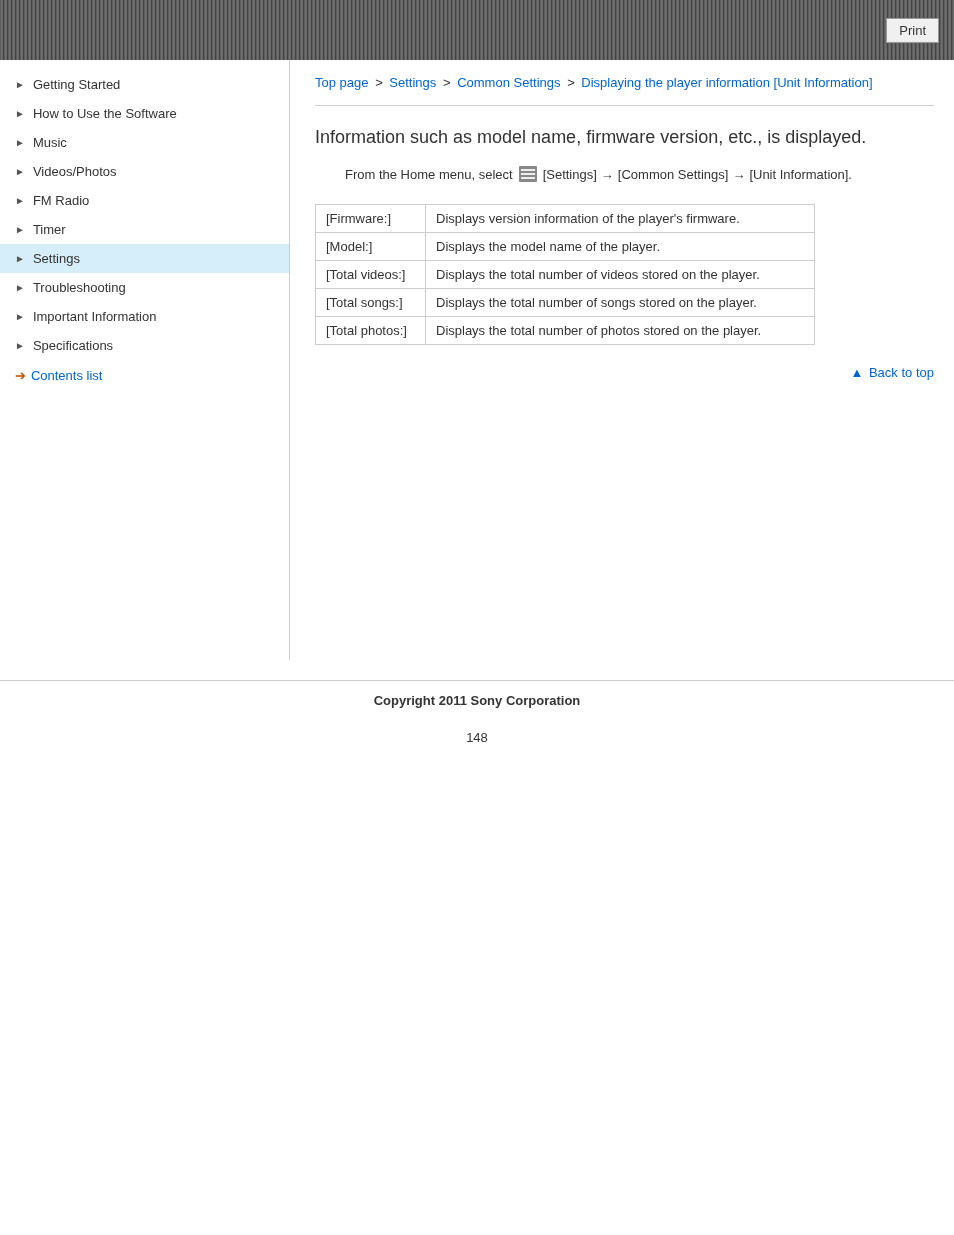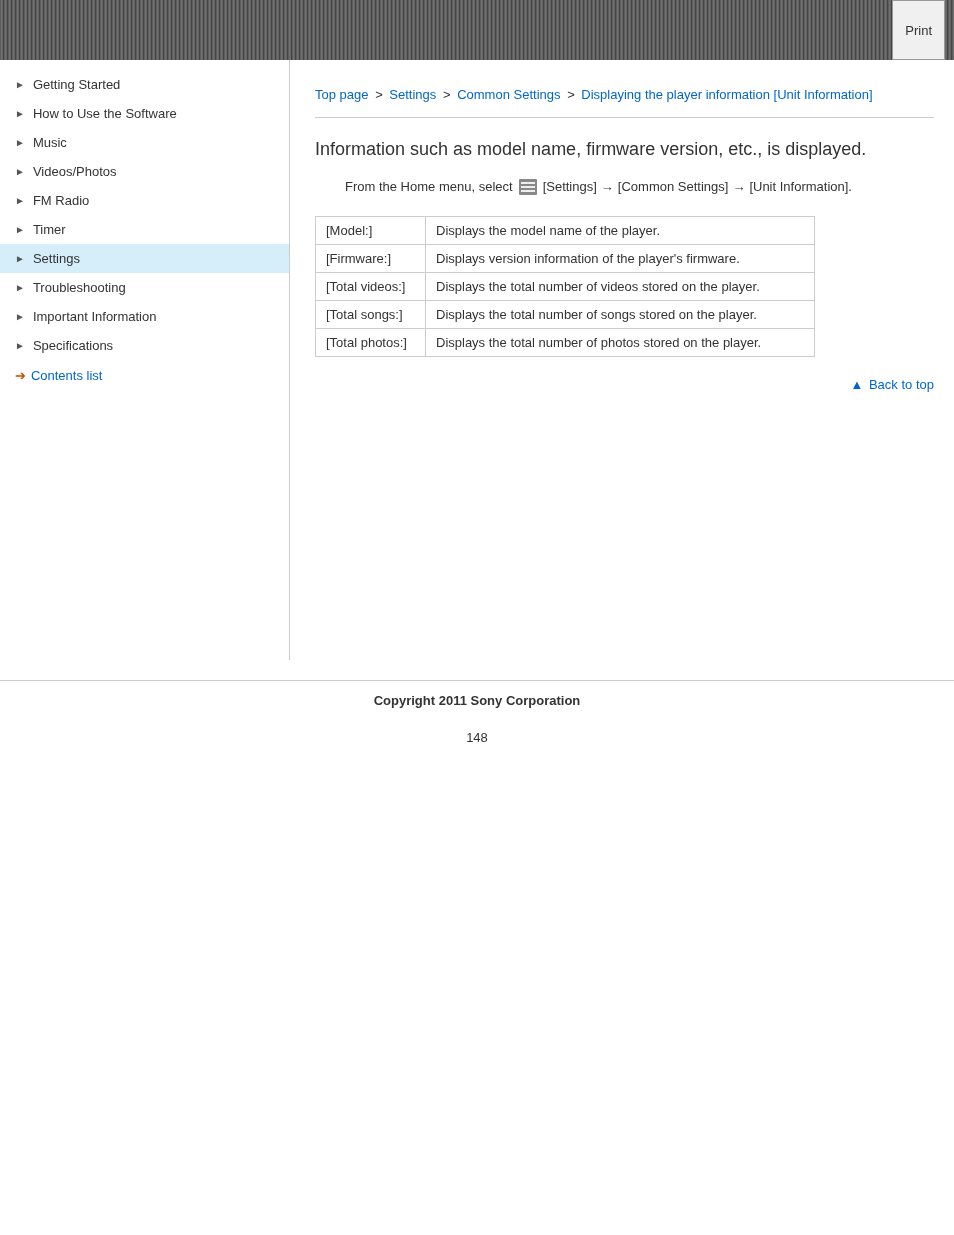--- a/index.html
+++ b/index.html
@@ -13,22 +13,23 @@
 
     
     .header-bar {
       background: repeating-linear-gradient(
         90deg,
         #555 0px, #777 2px, #333 4px
       );
       height: 60px;
       position: relative;
       display: flex;
+      align-items: center;
       justify-content: flex-end;
-      padding-right: 9px;
+      padding-right: 15px;
     }
     .print-button {
       background: #f0f0f0;
       border: 1px solid #999;
       padding: 4px 12px;
       font-size: 13px;
       cursor: pointer;
       color: #333;
     }
 
@@ -75,21 +76,21 @@
       text-decoration: none;
     }
     .sidebar-contents-link .arrow-right {
       color: #c05000;
       margin-right: 5px;
     }
 
     
     .content-area {
       flex: 1;
-      padding: 22px 20px 20px 25px;
+      padding: 10px 20px 20px 25px;
     }
 
     
     .breadcrumb {
       font-size: 13px;
       margin-bottom: 15px;
       margin-top: 5px;
       color: #0066cc;
     }
     .breadcrumb a, .breadcrumb span {
@@ -117,21 +118,21 @@
       line-height: 1.5;
     }
 
     
     .instruction-line {
       margin-left: 30px;
       margin-bottom: 18px;
       font-size: 13px;
       color: #333;
       display: flex;
-      align-items: center;
+      align-items: flex-start;
       flex-wrap: wrap;
       gap: 4px;
       line-height: 1.6;
     }
 
     
     .info-table {
       border-collapse: collapse;
       margin-bottom: 20px;
       min-width: 500px;
@@ -264,26 +265,26 @@
       <span>[Settings]</span>
       <span>→</span>
       <span>[Common Settings]</span>
       <span>→</span>
       <span>[Unit Information].</span>
     </div>
 
     <table class="info-table">
       <tbody id="info-table-body">
       <tr>
+            <td>[Firmware:]</td>
+            <td>Displays version information of the player's firmware.</td>
+          </tr>
+          <tr>
             <td>[Model:]</td>
             <td>Displays the model name of the player.</td>
-          </tr>
-          <tr>
-            <td>[Firmware:]</td>
-            <td>Displays version information of the player's firmware.</td>
           </tr>
           <tr>
             <td>[Total videos:]</td>
             <td>Displays the total number of videos stored on the player.</td>
           </tr>
           <tr>
             <td>[Total songs:]</td>
             <td>Displays the total number of songs stored on the player.</td>
           </tr>
           <tr>

